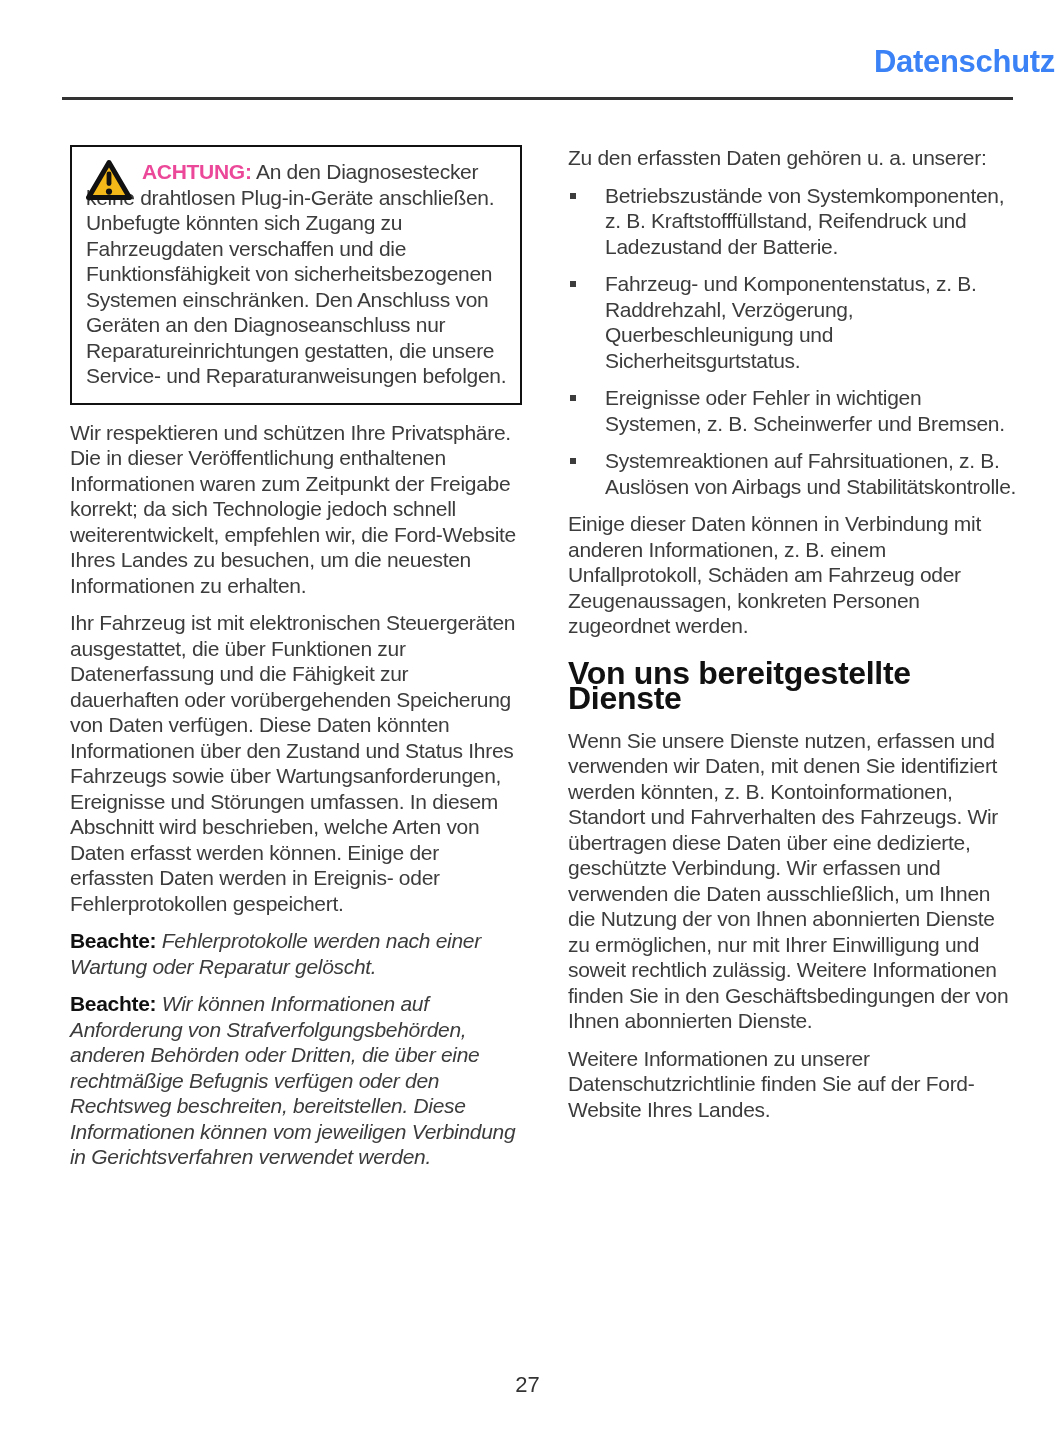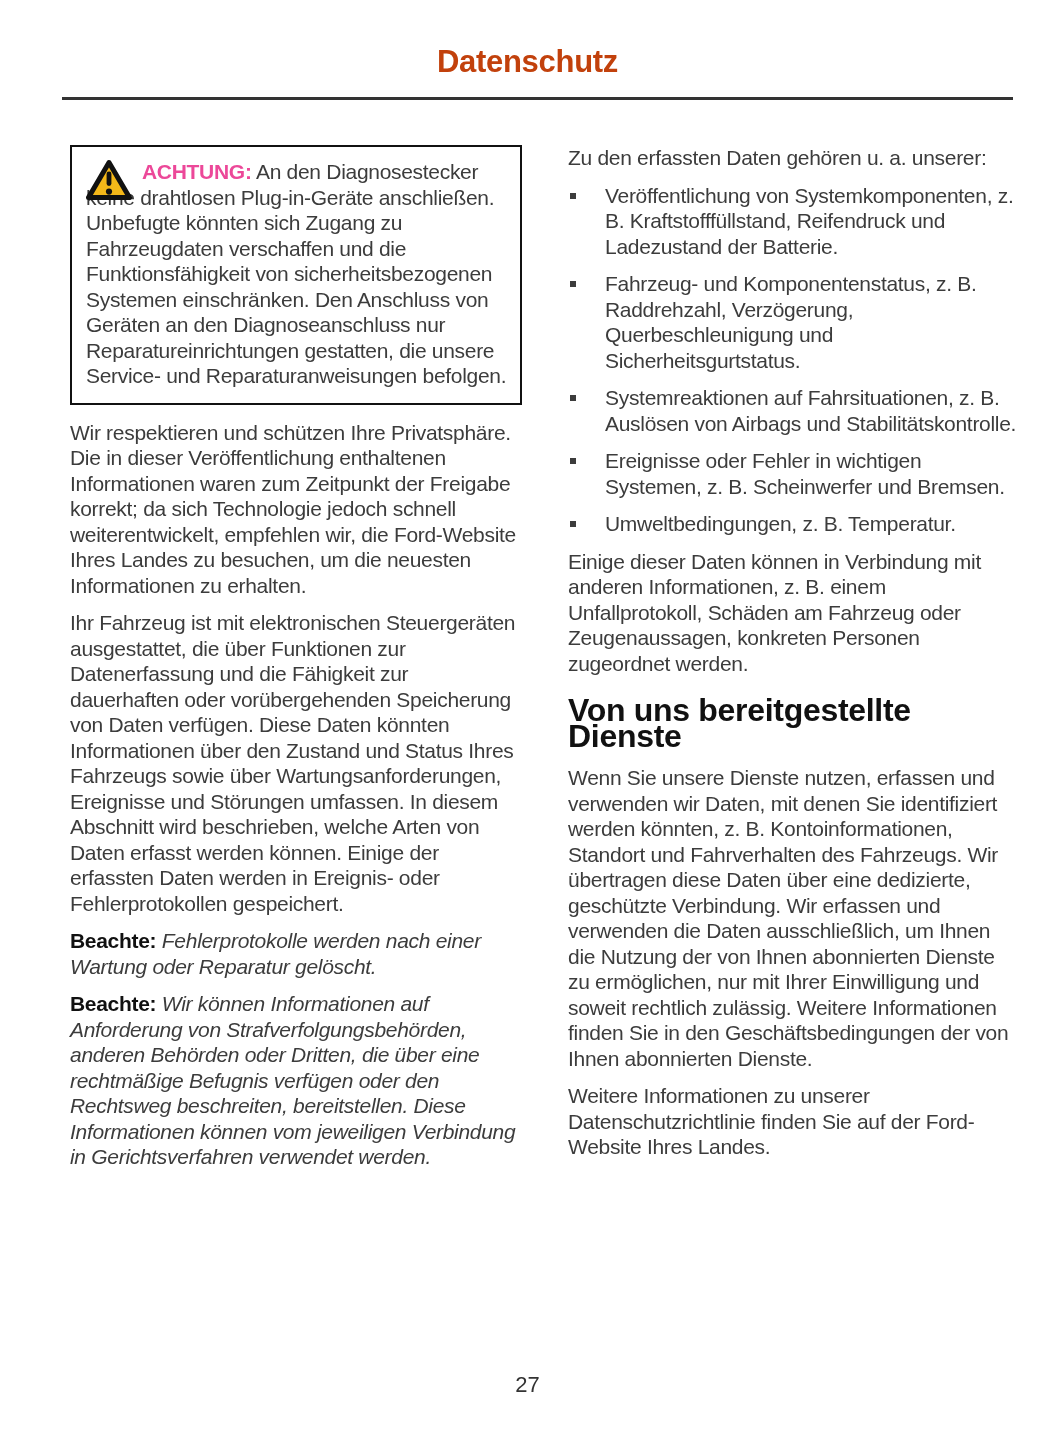--- a/index.html
+++ b/index.html
@@ -10,24 +10,24 @@
     background: #ffffff;
     font-family: "Liberation Sans", sans-serif;
     color: #3c3c3c;
     overflow: hidden;
   }
   .page-title {
     position: absolute;
     top: 44px;
     left: 0;
     width: 100%;
-    text-align: center;
+    text-align: right;
     font-size: 31px;
     font-weight: 700;
-    color: #c2410c;
+    color: #3b82f6;
     letter-spacing: -0.3px;
   }
   .title-rule {
     position: absolute;
     top: 97px;
     left: 62px;
     width: 951px;
     height: 3px;
     background: #333333;
   }
@@ -123,37 +123,33 @@
 
   </div>
 
   <div class="col col-right">
 
     <p class="body-para">Zu den erfassten Daten gehören u. a. unserer:</p>
 
     <ul class="bullet-list">
       <li>
         <span class="bullet-marker"></span>
-        <span>Veröffentlichung von Systemkomponenten, z. B. Kraftstofffüllstand, Reifendruck und Ladezustand der Batterie.</span>
+        <span>Betriebszustände von Systemkomponenten, z. B. Kraftstofffüllstand, Reifendruck und Ladezustand der Batterie.</span>
       </li>
       <li>
         <span class="bullet-marker"></span>
         <span>Fahrzeug- und Komponentenstatus, z. B. Raddrehzahl, Verzögerung, Querbeschleunigung und Sicherheitsgurtstatus.</span>
       </li>
       <li>
         <span class="bullet-marker"></span>
-        <span>Systemreaktionen auf Fahrsituationen, z. B. Auslösen von Airbags und Stabilitätskontrolle.</span>
-      </li>
-      <li>
-        <span class="bullet-marker"></span>
         <span>Ereignisse oder Fehler in wichtigen Systemen, z. B. Scheinwerfer und Bremsen.</span>
       </li>
       <li>
         <span class="bullet-marker"></span>
-        <span>Umweltbedingungen, z. B. Temperatur.</span>
+        <span>Systemreaktionen auf Fahrsituationen, z. B. Auslösen von Airbags und Stabilitätskontrolle.</span>
       </li>
     </ul>
 
     <p class="body-para">Einige dieser Daten können in Verbindung mit anderen Informationen, z. B. einem Unfallprotokoll, Schäden am Fahrzeug oder Zeugenaussagen, konkreten Personen zugeordnet werden.</p>
 
     <h2 class="section-heading">Von uns bereitgestellte Dienste</h2>
 
     <p class="body-para">Wenn Sie unsere Dienste nutzen, erfassen und verwenden wir Daten, mit denen Sie identifiziert werden könnten, z. B. Kontoinformationen, Standort und Fahrverhalten des Fahrzeugs. Wir übertragen diese Daten über eine dedizierte, geschützte Verbindung. Wir erfassen und verwenden die Daten ausschließlich, um Ihnen die Nutzung der von Ihnen abonnierten Dienste zu ermöglichen, nur mit Ihrer Einwilligung und soweit rechtlich zulässig. Weitere Informationen finden Sie in den Geschäftsbedingungen der von Ihnen abonnierten Dienste.</p>
     <p class="body-para">Weitere Informationen zu unserer Datenschutzrichtlinie finden Sie auf der Ford-Website Ihres Landes.</p>
 

